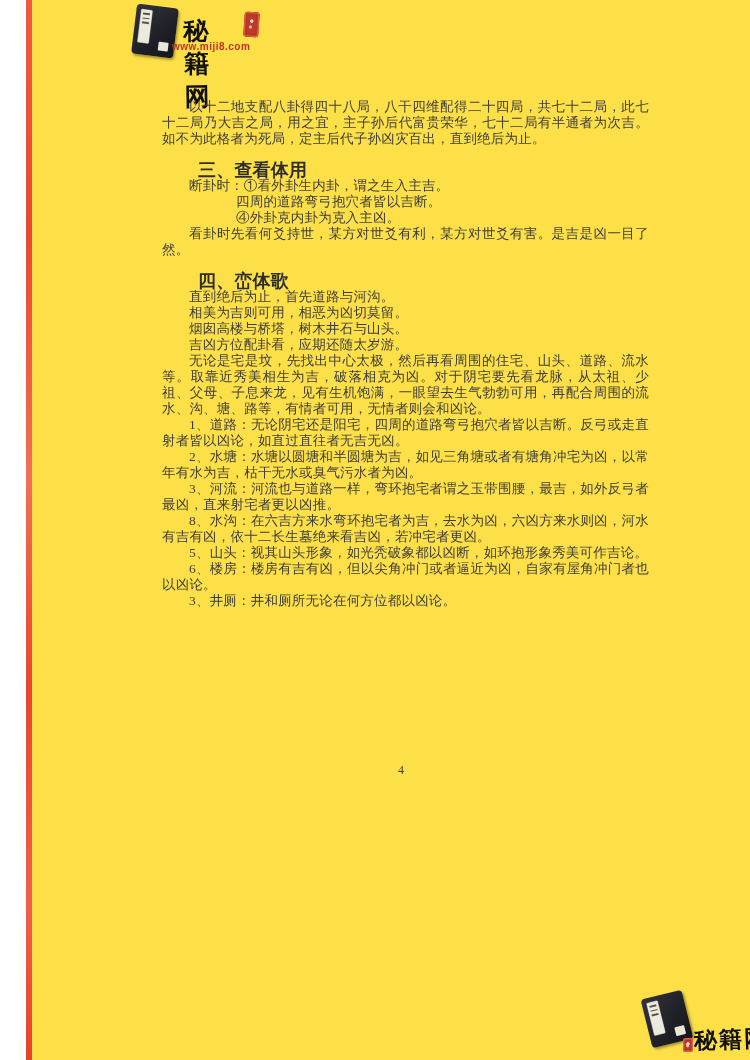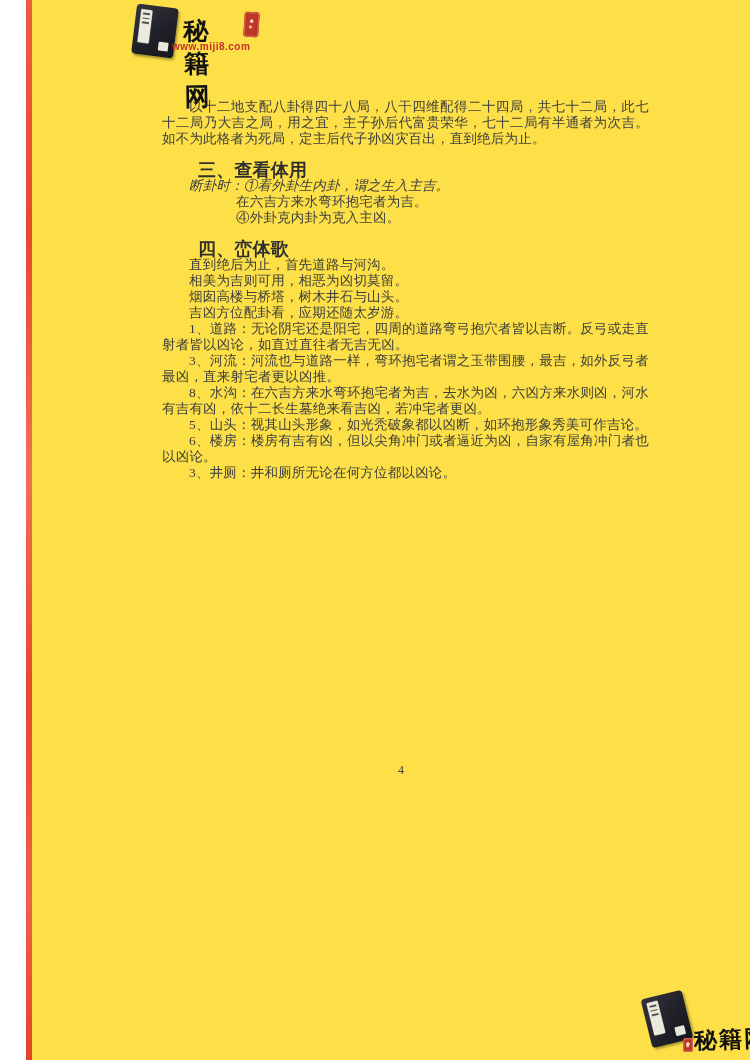--- a/index.html
+++ b/index.html
@@ -81,21 +81,21 @@
   .content {
     position:absolute; left:136px; top:99px; width:487px;
     font-size:13.5px; line-height:16px;
     text-align:justify;
     letter-spacing:0.2px;
     color:#3d3d3d;
   }
   .content p { margin:0; text-indent:2em; }
   .content h3 { margin:15px 0 0 0; font-size:18px; text-indent:2em; font-weight:bold; color:#2e2e2e; }
   .sub-items div { padding-left:74px; text-indent:0; }
-  .line1 { text-indent:0;font-style:italic; }
+  .line1 { text-indent:0; }
   .poem p { text-indent:2em; }
 
   .page-number {
     position:absolute; left:0; right:0; top:763px;
     text-align:center; font-size:12px; color:#3d3d3d;
     font-family:"Liberation Serif",serif;
   }
 </style>
 </head>
 <body>
@@ -119,33 +119,36 @@
     <div class="site-url">www.miji8.com</div>
   </div>
 
   <div class="content">
 
     <p>以十二地支配八卦得四十八局，八干四维配得二十四局，共七十二局，此七十二局乃大吉之局，用之宜，主子孙后代富贵荣华，七十二局有半通者为次吉。如不为此格者为死局，定主后代子孙凶灾百出，直到绝后为止。</p>
 
     <h3>三、查看体用</h3>
     <p class="line1">断卦时：①看外卦生内卦，谓之生入主吉。</p>
     <div class="sub-items">
-      <div>在六吉方来水弯环抱宅者为吉。</div>
+      <div>四周的道路弯弓抱穴者皆以吉断。</div>
       <div>④外卦克内卦为克入主凶。</div>
     </div>
+    <p>看卦时先看何爻持世，某方对世爻有利，某方对世爻有害。是吉是凶一目了然。</p>
 
     <h3>四、峦体歌</h3>
     <div class="poem">
       <p>直到绝后为止，首先道路与河沟。</p>
       <p>相美为吉则可用，相恶为凶切莫留。</p>
       <p>烟囱高楼与桥塔，树木井石与山头。</p>
       <p>吉凶方位配卦看，应期还随太岁游。</p>
     </div>
+    <p>无论是宅是坟，先找出中心太极，然后再看周围的住宅、山头、道路、流水等。取靠近秀美相生为吉，破落相克为凶。对于阴宅要先看龙脉，从太祖、少祖、父母、子息来龙，见有生机饱满，一眼望去生气勃勃可用，再配合周围的流水、沟、塘、路等，有情者可用，无情者则会和凶论。</p>
 
     <p>1、道路：无论阴宅还是阳宅，四周的道路弯弓抱穴者皆以吉断。反弓或走直射者皆以凶论，如直过直往者无吉无凶。</p>
+    <p>2、水塘：水塘以圆塘和半圆塘为吉，如见三角塘或者有塘角冲宅为凶，以常年有水为吉，枯干无水或臭气污水者为凶。</p>
     <p>3、河流：河流也与道路一样，弯环抱宅者谓之玉带围腰，最吉，如外反弓者最凶，直来射宅者更以凶推。</p>
     <p>8、水沟：在六吉方来水弯环抱宅者为吉，去水为凶，六凶方来水则凶，河水有吉有凶，依十二长生墓绝来看吉凶，若冲宅者更凶。</p>
     <p>5、山头：视其山头形象，如光秃破象都以凶断，如环抱形象秀美可作吉论。</p>
     <p>6、楼房：楼房有吉有凶，但以尖角冲门或者逼近为凶，自家有屋角冲门者也以凶论。</p>
     <p>3、井厕：井和厕所无论在何方位都以凶论。</p>
   </div>
 
   <div class="page-number">4</div>
 
   <div class="wm-bottom">

